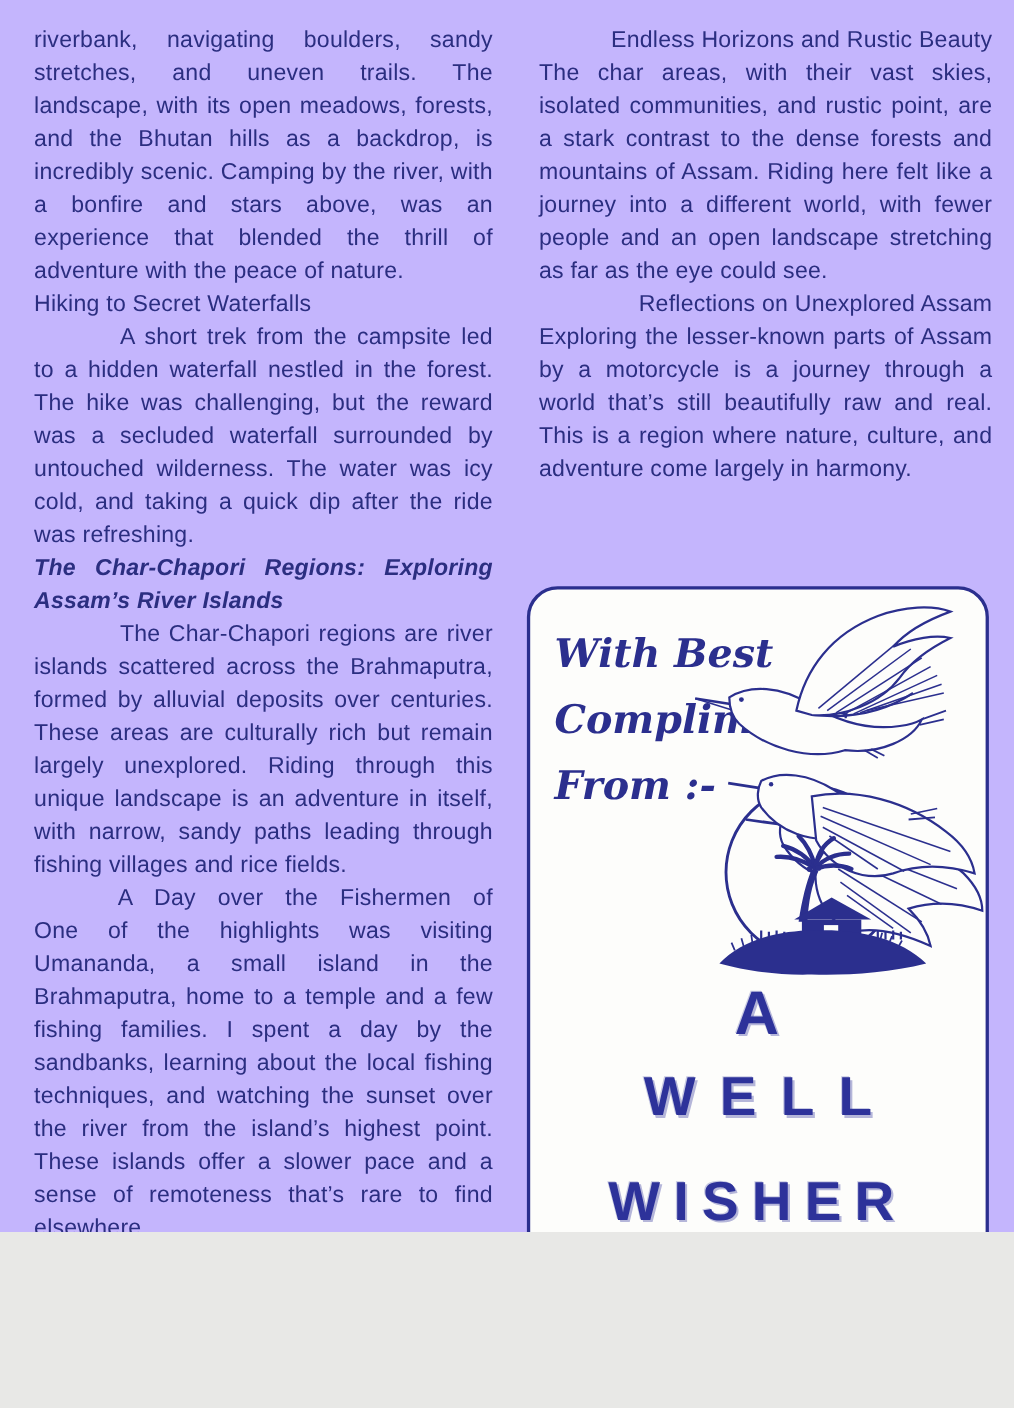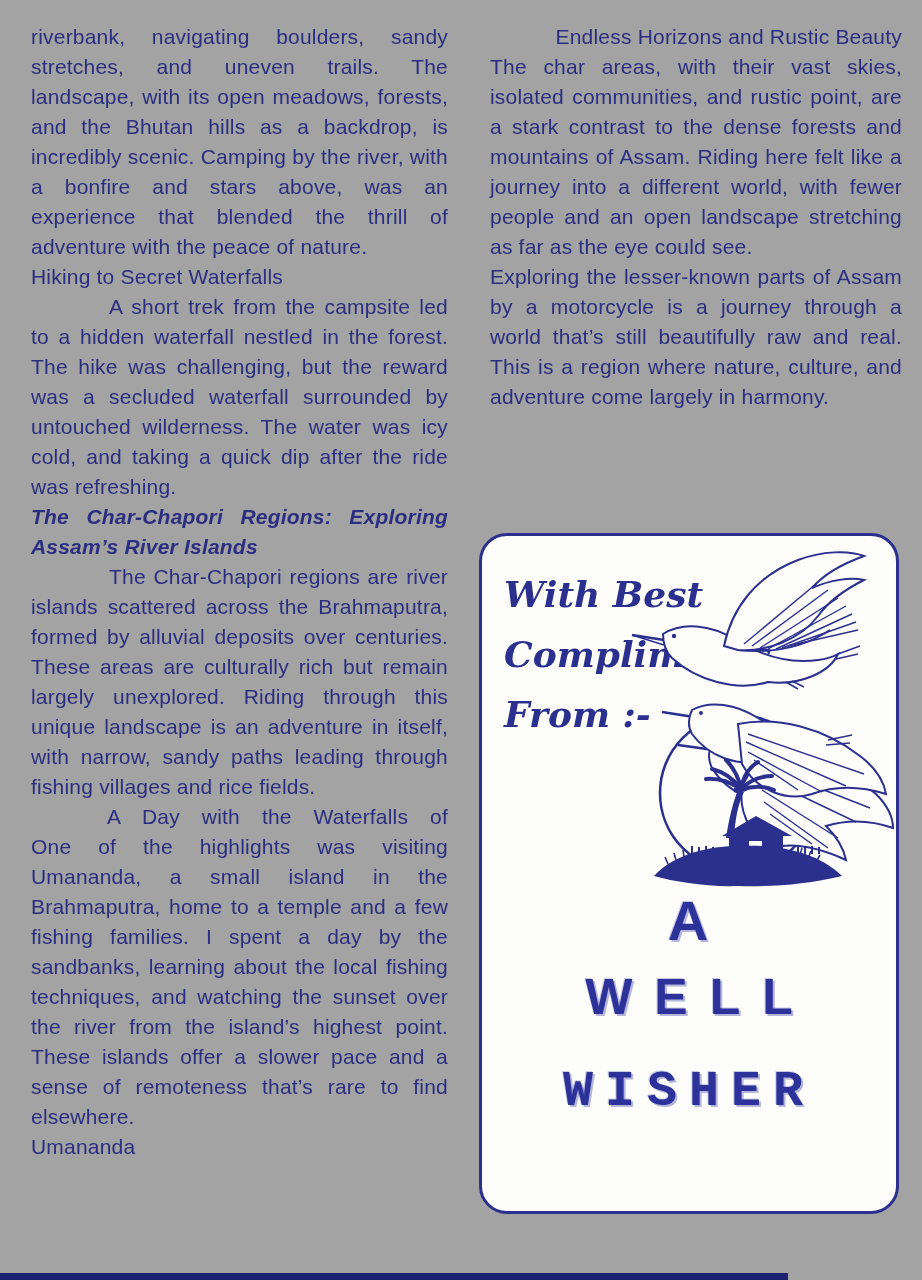--- a/index.html
+++ b/index.html
@@ -1,17 +1,17 @@
 <!DOCTYPE html>
 <html><head>
 <meta charset="utf-8">
 <style>
   html,body{margin:0;padding:0;background:#e8e8e6;}
   .page{
-    position:relative;width:922px;height:1280px;background:#a3a3a3;
+    position:relative;width:922px;height:1120px;background:#c4b5fd;
     font-family:"Liberation Sans",sans-serif;color:#2b2e80;overflow:hidden;
     margin:0 auto;
   }
   .col{position:absolute;text-align:justify;font-size:21px;line-height:30px;letter-spacing:0.2px;}
   .col-left{left:31px;top:22px;width:417px;}
   .col-right{left:490px;top:22px;width:412px;}
   .col p{margin:0;}
   .indent{text-indent:78px;}
   .gap40{margin-top:40px;}
   .gap36{margin-top:36px;}
@@ -30,47 +30,48 @@
     font-size:36px;line-height:60px;color:#2b2f8e;white-space:nowrap;
   }
   .illustration{position:absolute;left:4px;top:10px;}
   .wisher{
     position:absolute;left:0;width:100%;text-align:center;
     font-weight:bold;color:#2d329a;
     text-shadow:2px 2px 0 rgba(45,50,154,0.35), -1px -1px 0 rgba(45,50,154,0.25);
   }
   .wisher-a{top:352px;font-size:56px;letter-spacing:2px;}
   .wisher-well{top:432px;font-size:50px;letter-spacing:22px;padding-left:22px;box-sizing:border-box;}
-  .wisher-wisher{top:527px;font-size:50px;letter-spacing:12px;box-sizing:border-box;font-family:Liberation Mono, monospace;}
+  .wisher-wisher{top:527px;font-size:50px;letter-spacing:12px;box-sizing:border-box;}
   .footer{
     position:absolute;left:0;top:1282px;width:100%;text-align:center;
     font-size:21.5px;color:#2b2e80;
   }
   .footer .sep{display:inline-block;margin:0 12px;font-size:17px;vertical-align:1px;color:#1d2370;}
   .bottom-bar{position:absolute;left:0;top:1273px;width:788px;height:7px;background:#1d2370;}
 </style>
 </head>
 <body>
 
 <div class="page">
 
   <div class="col col-left">
     <p>riverbank, navigating boulders, sandy stretches, and uneven trails. The landscape, with its open meadows, forests, and the Bhutan hills as a backdrop, is incredibly scenic. Camping by the river, with a bonfire and stars above, was an experience that blended the thrill of adventure with the peace of nature.</p>
     <p class="gap40">Hiking to Secret Waterfalls</p>
     <p class="indent">A short trek from the campsite led to a hidden waterfall nestled in the forest. The hike was challenging, but the reward was a secluded waterfall surrounded by untouched wilderness. The water was icy cold, and taking a quick dip after the ride was refreshing.</p>
     <p class="bold-head gap36">The Char-Chapori Regions: Exploring Assam’s River Islands</p>
     <p class="indent">The Char-Chapori regions are river islands scattered across the Brahmaputra, formed by alluvial deposits over centuries. These areas are culturally rich but remain largely unexplored. Riding through this unique landscape is an adventure in itself, with narrow, sandy paths leading through fishing villages and rice fields.</p>
-    <p class="spread-head">A Day with the Waterfalls of</p>
+    <p class="spread-head">A Day over the Fishermen of</p>
     <p>One of the highlights was visiting Umananda, a small island in the Brahmaputra, home to a temple and a few fishing families. I spent a day by the sandbanks, learning about the local fishing techniques, and watching the sunset over the river from the island’s highest point. These islands offer a slower pace and a sense of remoteness that’s rare to find elsewhere.</p>
     <p>Umananda</p>
   </div>
 
   <div class="col col-right">
     <p class="runin-head">Endless Horizons and Rustic Beauty</p>
     <p>The char areas, with their vast skies, isolated communities, and rustic point, are a stark contrast to the dense forests and mountains of Assam. Riding here felt like a journey into a different world, with fewer people and an open landscape stretching as far as the eye could see.</p>
+    <p class="runin-head gap10">Reflections on Unexplored Assam</p>
     <p>Exploring the lesser-known parts of Assam by a motorcycle is a journey through a world that’s still beautifully raw and real. This is a region where nature, culture, and adventure come largely in harmony.</p>
   </div>
 
   <div class="ad-box">
 
     <div class="compliments">
       <div>With Best</div>
       <div>Compliments</div>
       <div>From :-</div>
     </div>

